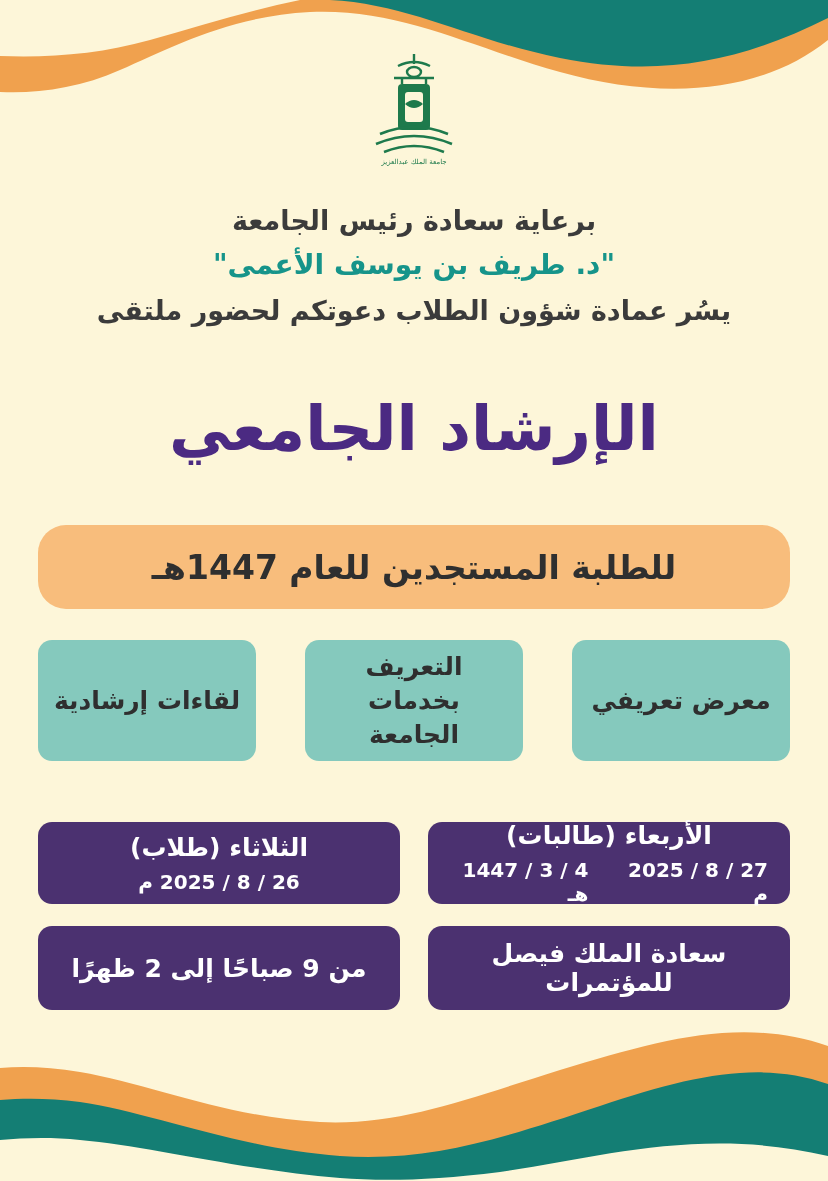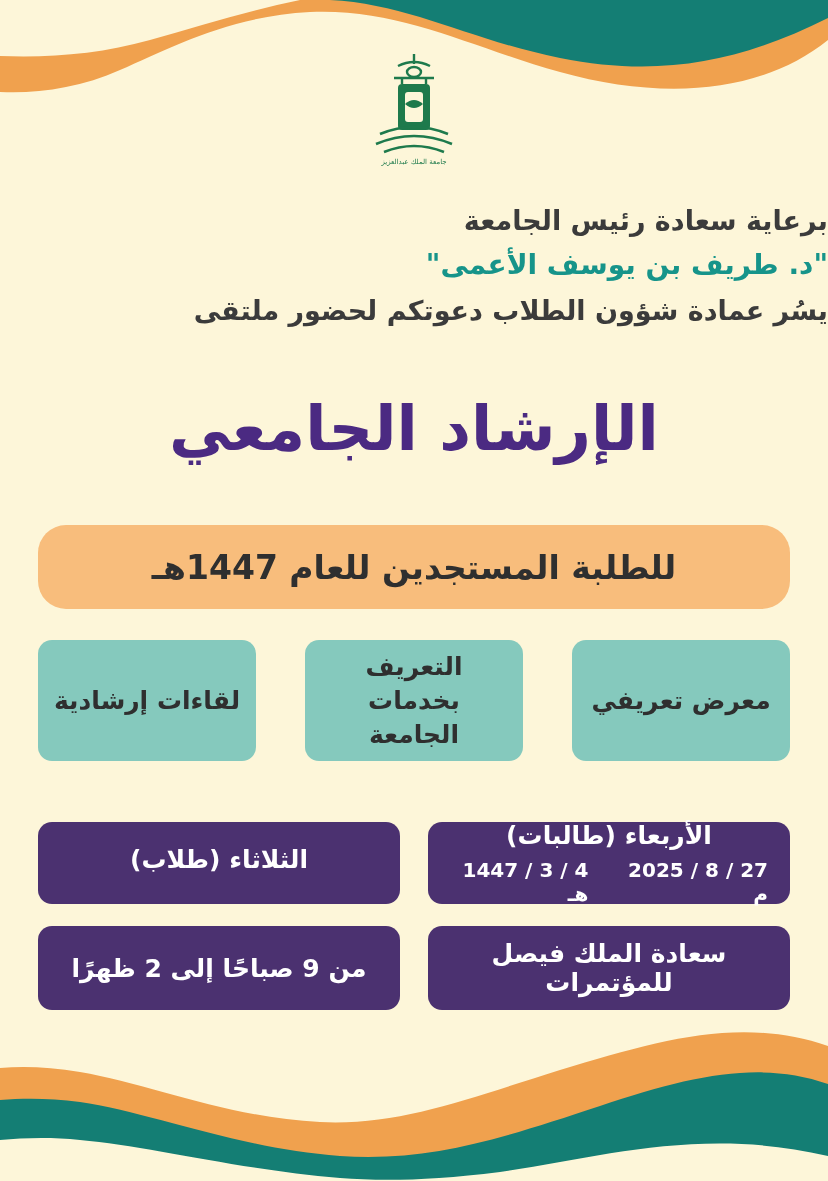--- a/index.html
+++ b/index.html
@@ -23,20 +23,21 @@
   
   .logo-wrap {
     position:absolute; top:48px; left:0; width:100%;
     display:flex; justify-content:center;
   }
   .logo { width:112px; height:122px; }
 
   
   .intro {
     position:absolute; top:205px; left:0; width:100%;
+    text-align:center;
     direction:rtl;
   }
   .intro .line1 {
     font-size:27px; font-weight:bold; color:#3b3b3b;
     letter-spacing:0px;
   }
   .intro .line2 {
     margin-top:12px;
     font-size:28px; font-weight:bold; color:#16948a;
   }
@@ -179,20 +180,21 @@
     </div>
     <div class="feature">
       <span>معرض تعريفي</span>
     </div>
   </div>
 
   <div class="dates">
     <div class="date-box">
       <div class="day">الثلاثاء (طلاب)</div>
       <div class="dts">
+        <span>26 / 8 / 2025 م</span>
       </div>
     </div>
     <div class="date-box">
       <div class="day">الأربعاء (طالبات)</div>
       <div class="dts">
         <span>4 / 3 / 1447 هـ</span>
         <span>27 / 8 / 2025 م</span>
       </div>
     </div>
   </div>

